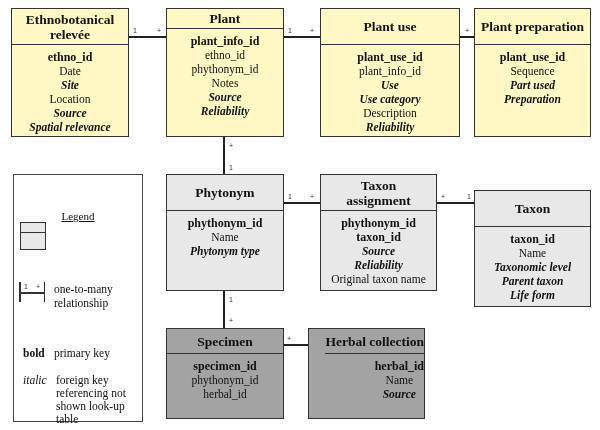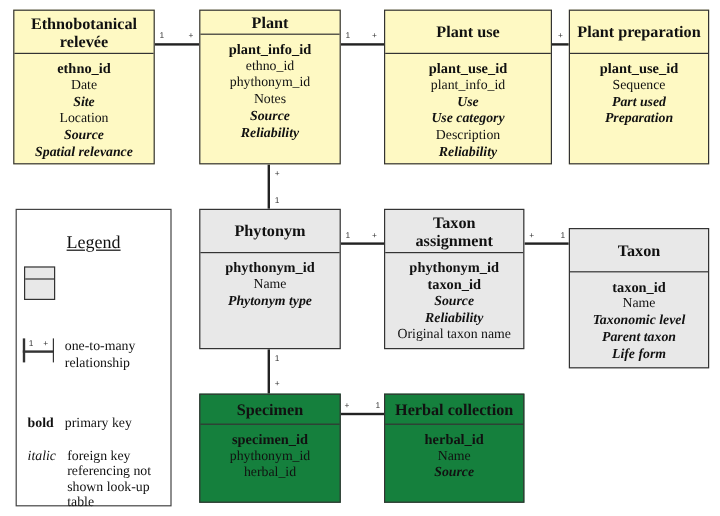--- a/index.html
+++ b/index.html
@@ -1,20 +1,20 @@
 <!DOCTYPE html>
 <html><head>
 <meta charset="utf-8">
 <style>
   html,body{margin:0;padding:0;background:#fff;}
   body{width:600px;height:430px;position:relative;overflow:hidden;font-family:"Liberation Serif","DejaVu Serif",serif;color:#111;}
   .tbl{position:absolute;border:1.5px solid #333;box-sizing:border-box;display:flex;flex-direction:column;}
   .tbl.green{background:#fef9c3;}
   .tbl.gray{background:#e8e8e8;}
-  .tbl.yellow{background:#15803d;}
+  .tbl.yellow{background:#a3a3a3;}
   .tbl .hd{border-bottom:1.5px solid #333;font-weight:bold;font-size:13.5px;text-align:center;display:flex;align-items:center;justify-content:center;line-height:15px;box-sizing:border-box;}
   .tbl .fields{padding-top:5px;text-align:center;font-size:11.5px;line-height:14px;}
   .f-b{font-weight:bold;font-size:12px;}
   .f-i{font-style:italic;font-weight:bold;}
   .f-bi{font-weight:bold;font-style:italic;}
   .ln{position:absolute;background:#222;}
   .lbl{position:absolute;font-size:7px;color:#333;font-family:"Liberation Sans",sans-serif;}
   .legend{position:absolute;left:13px;top:174px;width:130px;height:248px;border:1.5px solid #444;box-sizing:border-box;background:#fff;font-size:11.5px;}
 </style>
 </head>
@@ -131,31 +131,31 @@
 
 <div class="tbl yellow" style="left:166px;top:328px;width:118px;height:91px;">
   <div class="hd" style="height:25px;">Specimen</div>
   <div class="fields">
       <div class="f-b">specimen_id</div>
       <div class="">phythonym_id</div>
       <div class="">herbal_id</div>
     </div>
 </div>
 
-<div class="tbl yellow" style="left:320px;top:328px;width:117px;height:91px;">
+<div class="tbl yellow" style="left:308px;top:328px;width:117px;height:91px;align-items:flex-end;">
   <div class="hd" style="height:25px;">Herbal collection</div>
   <div class="fields">
       <div class="f-b">herbal_id</div>
       <div class="">Name</div>
       <div class="f-i">Source</div>
     </div>
 </div>
 
 <div class="legend">
-  <div style="position:absolute;left:0;right:0;top:20px;text-align:center;text-decoration:underline;font-size:15px;">Legend</div>
+  <div style="position:absolute;left:0;right:0;top:35px;text-align:center;text-decoration:underline;font-size:11px;">Legend</div>
 
   <div style="position:absolute;left:6px;top:47px;width:26px;height:28px;border:1.5px solid #333;background:#e8e8e8;box-sizing:border-box;">
     <div style="height:9px;border-bottom:1.5px solid #333;"></div>
   </div>
 
   <div style="position:absolute;left:5px;top:107px;width:26px;height:20px;">
     <div style="position:absolute;left:0;top:0;width:1.5px;height:20px;background:#333;"></div>
     <div style="position:absolute;right:0;top:0;width:1.5px;height:20px;background:#333;"></div>
     <div style="position:absolute;left:0;right:0;top:10px;height:1.5px;background:#333;"></div>
     <span class="lbl" style="left:5px;top:1px;">1</span>

